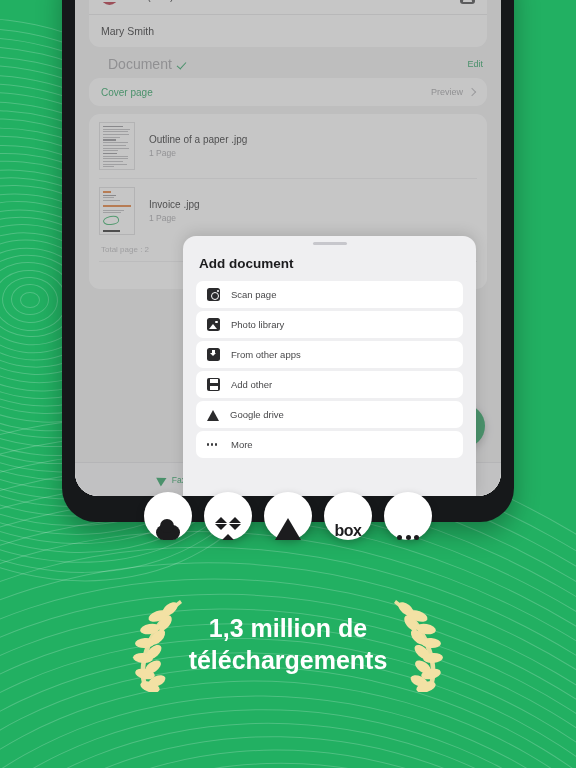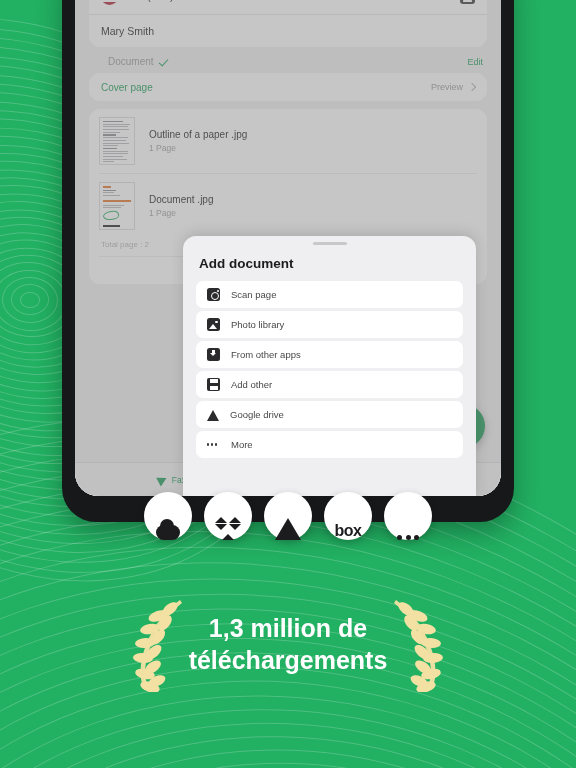--- a/index.html
+++ b/index.html
@@ -82,21 +82,21 @@
     content: ""; position: absolute; left: 3px; bottom: 2px;
     width: 9px; height: 4px; border-radius: 4px 4px 0 0; background: #fff;
   }
   .name-row { height: 32px; display: flex; align-items: center; padding: 0 12px; }
   .name-row span { font-size: 10.5px; color: #1c1c1e; }
 
   .sect-head {
     display: flex; align-items: center;
     padding: 9px 4px 6px 4px;
   }
-  .sect-title { font-size: 10px; color: #9b9b9f; padding-left: 15px; }
+  .sect-title { font-size: 14px; color: #9b9b9f; padding-left: 15px; }
   .check {
     margin-left: 5px; width: 9px; height: 5px;
     border-left: 1.8px solid #1a9d57; border-bottom: 1.8px solid #1a9d57;
     transform: rotate(-48deg);
   }
   .edit { margin-left: auto; font-size: 9px; color: #1a9d57; text-align: right; }
 
   .cover {
     background: #fff; border-radius: 11px;
     height: 28px; display: flex; align-items: center;
@@ -455,21 +455,21 @@
               <div class="ln dk" style="width:48%;margin-top:2px"></div>
               <div class="ln" style="width:40%"></div>
               <div class="ln" style="width:62%"></div>
               <div class="ln or" style="width:100%;margin-top:4px"></div>
               <div class="ln" style="width:75%;margin-top:3px"></div>
               <div class="ln" style="width:65%"></div>
               <div class="sign"></div>
               <div class="ln bk" style="width:60%;margin-top:5px"></div>
             </div>
             <div class="doc-meta">
-              <div class="doc-name">Document .jpg</div>
+              <div class="doc-name">Invoice .jpg</div>
               <div class="doc-pages">1 Page</div>
             </div>
           </div>
 
           <div class="total">Total page :  2</div>
 
           <div class="add-doc">
             <div class="plus"></div>
             <span>Add Document</span>
           </div>

